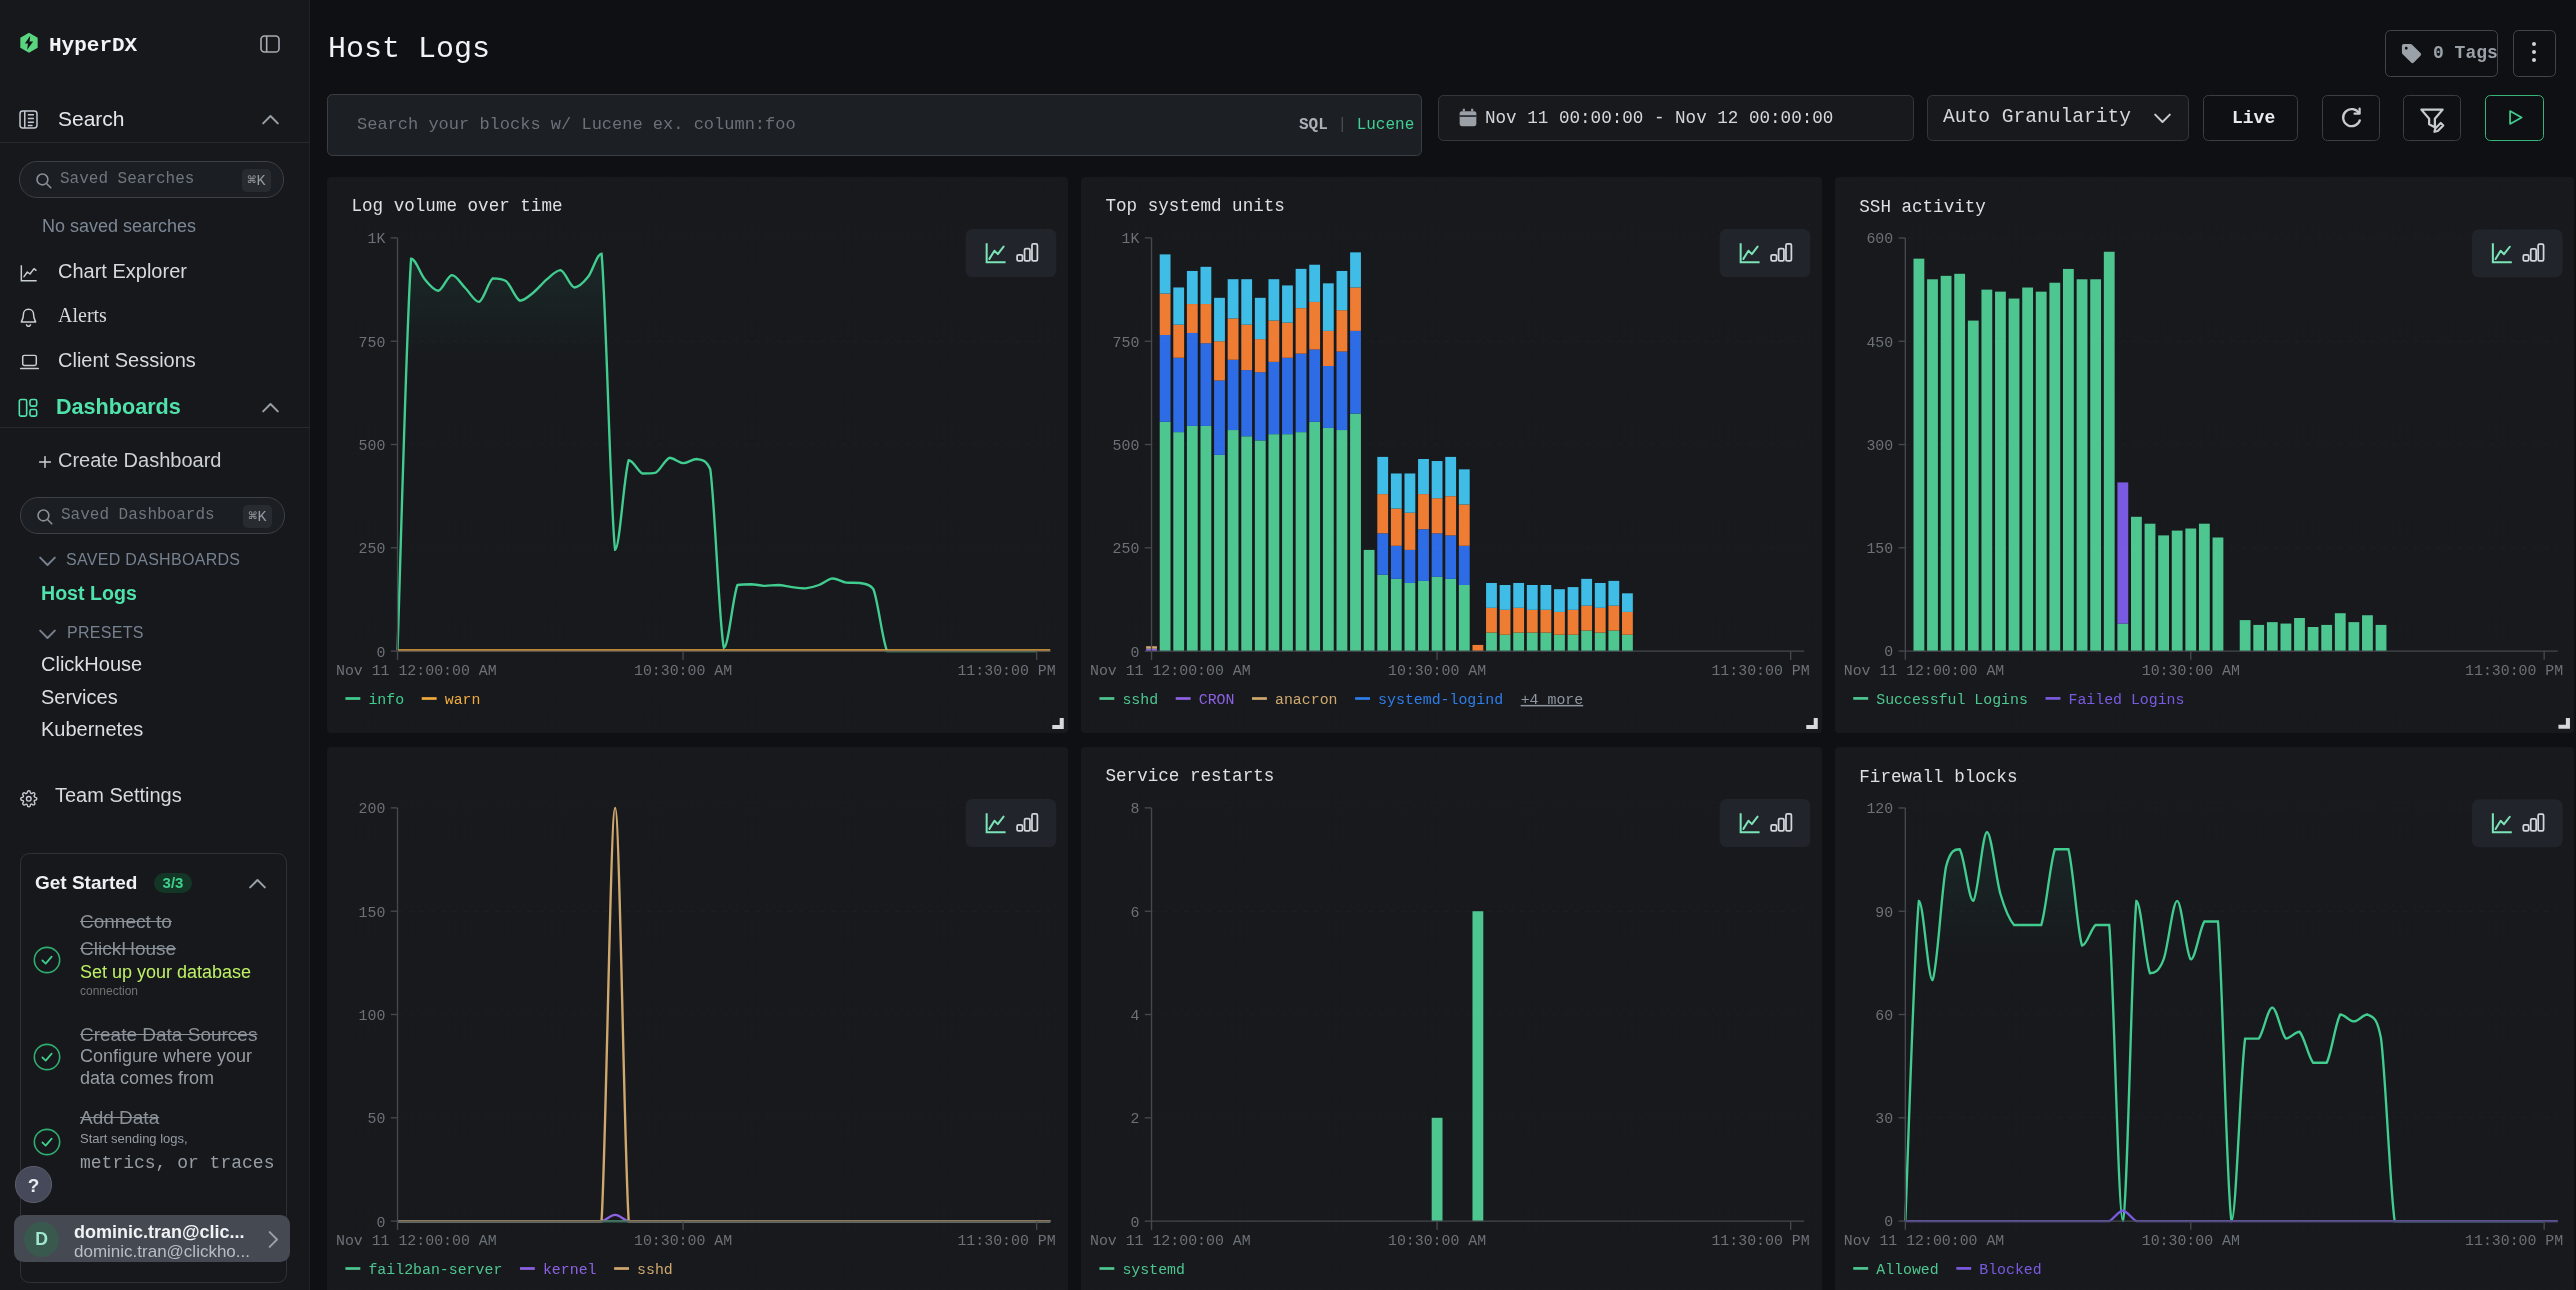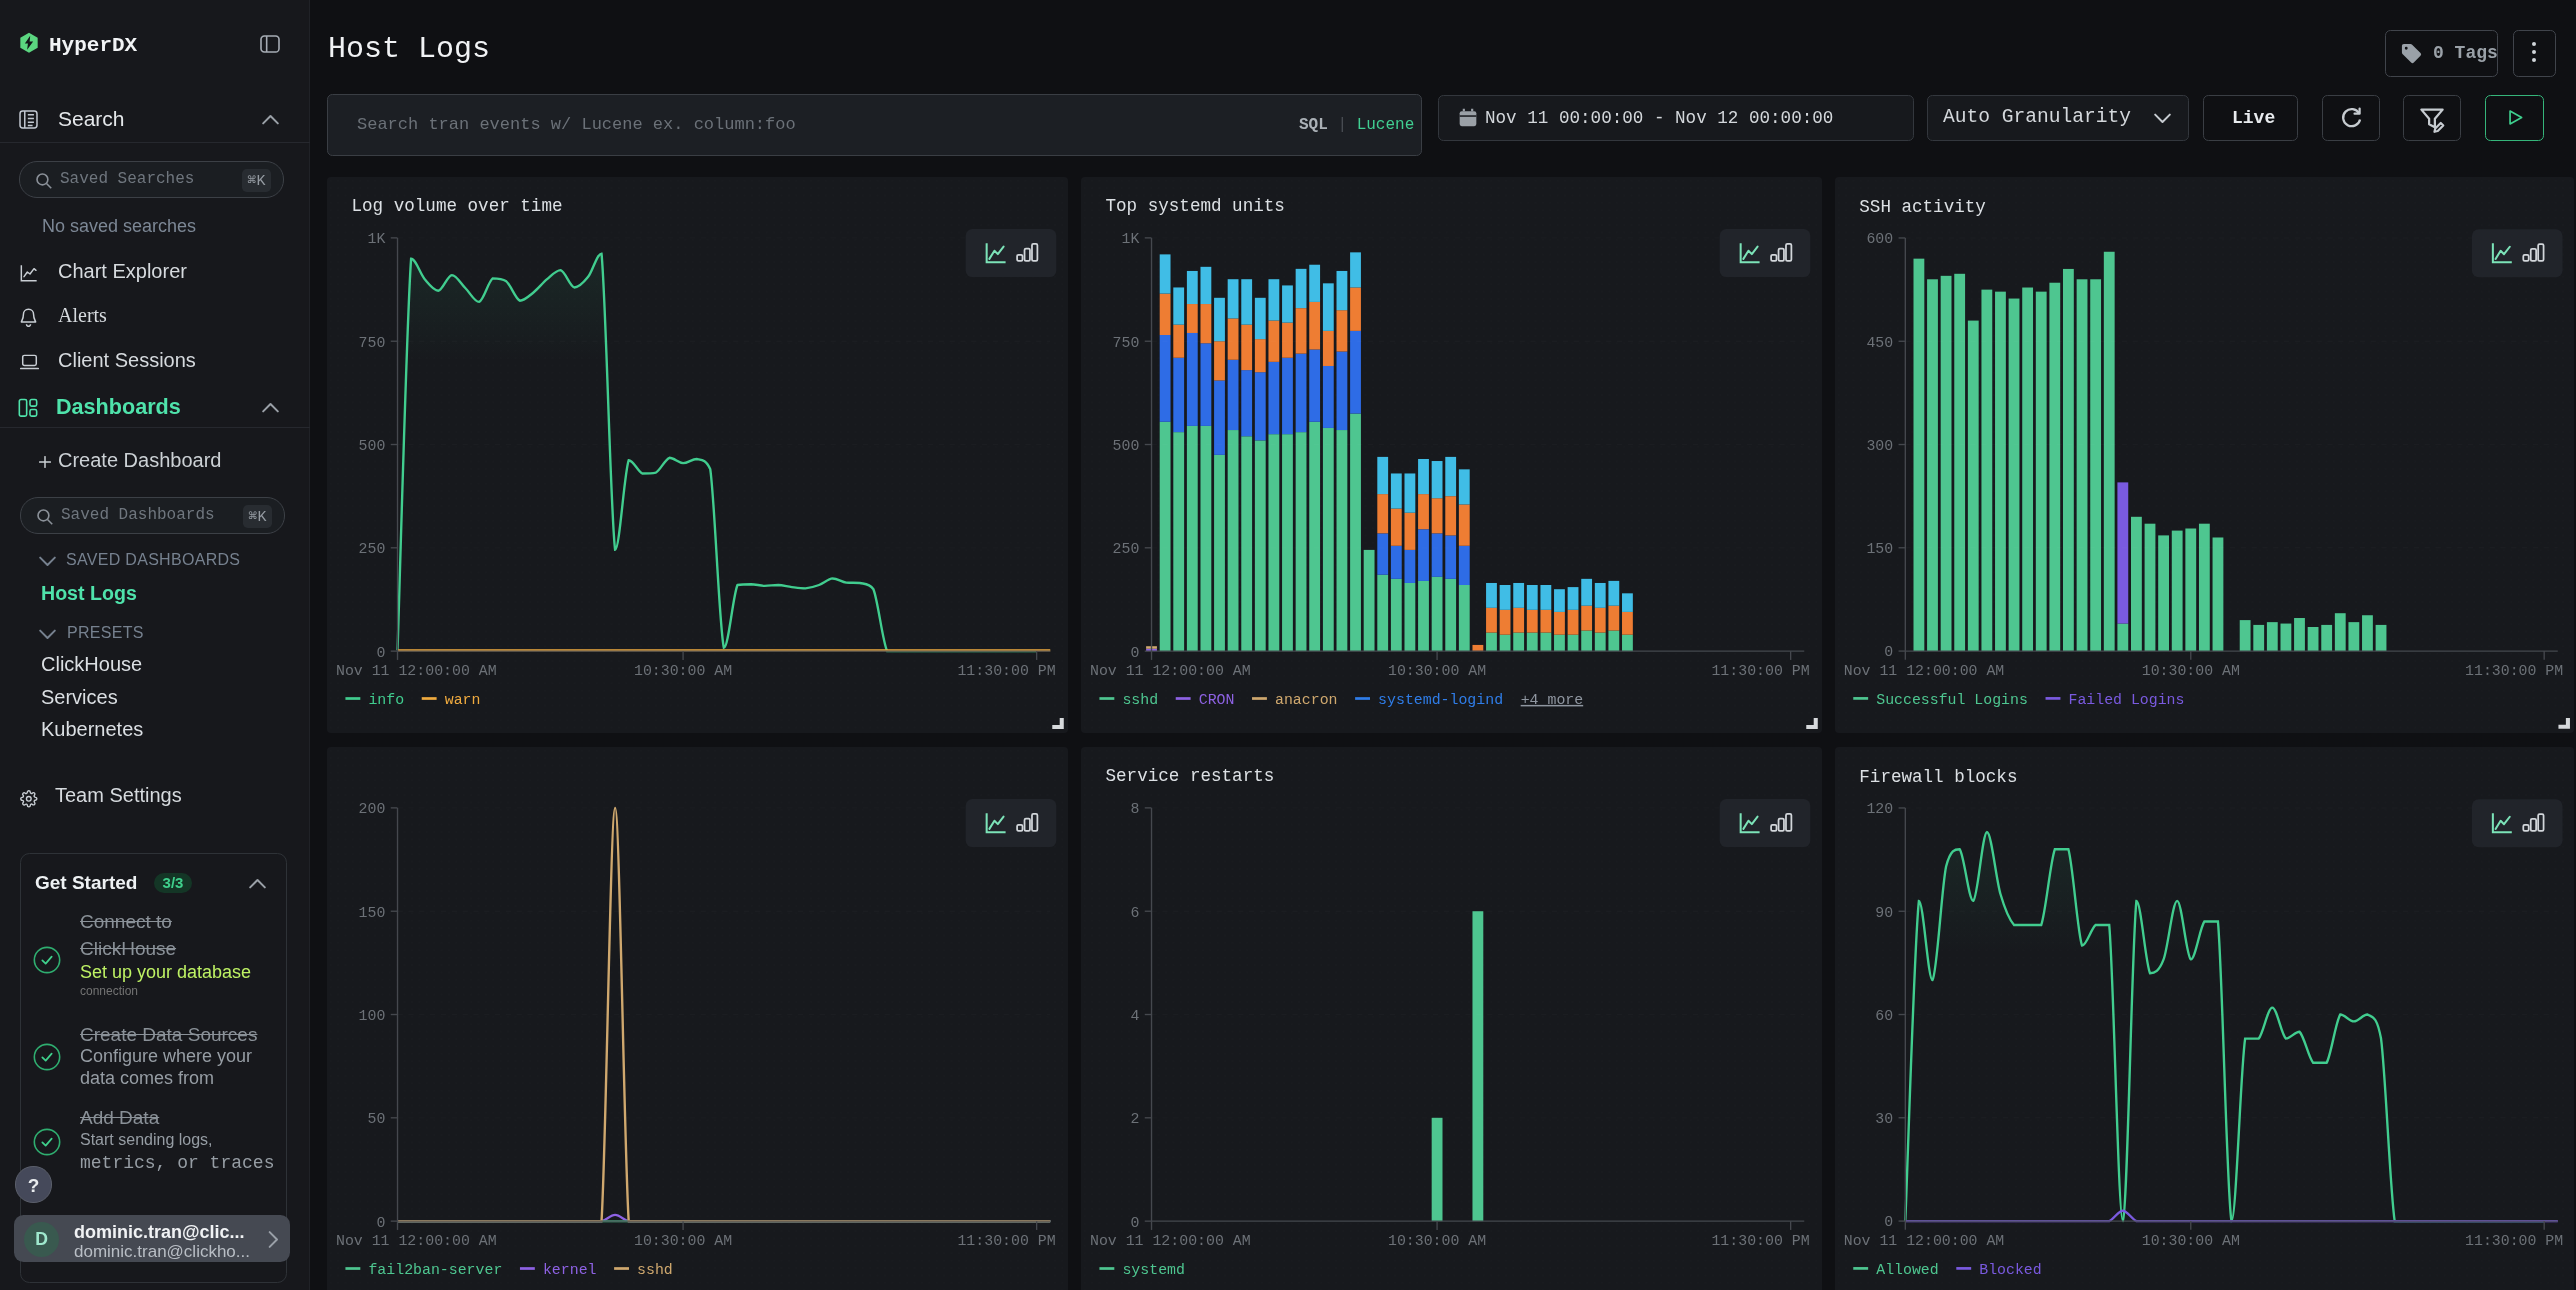--- a/index.html
+++ b/index.html
@@ -104,21 +104,21 @@
       <path d="M14 21.5 L19 26.5 L28 16" stroke="#3fd08c" stroke-width="2.6" stroke-linecap="round" stroke-linejoin="round"></path>
     </svg>
     <div style="position:absolute;left:80px;top:1024px;font-family:'Liberation Sans',sans-serif;font-size:19px;font-weight:500;color:#8a9198;text-decoration:line-through;">Create Data Sources</div>
     <div style="position:absolute;left:80px;top:1046px;font-family:'Liberation Sans',sans-serif;font-size:18px;color:#969da4;">Configure where your</div>
     <div style="position:absolute;left:80px;top:1068px;font-family:'Liberation Sans',sans-serif;font-size:18px;color:#969da4;">data comes from</div>
     <svg style="position:absolute;left:33px;top:1128px" width="28" height="28" viewBox="0 0 42 42" fill="none">
 <circle cx="21" cy="21" r="19" stroke="#2fae70" stroke-width="2.4"></circle>
       <path d="M14 21.5 L19 26.5 L28 16" stroke="#3fd08c" stroke-width="2.6" stroke-linecap="round" stroke-linejoin="round"></path>
     </svg>
     <div style="position:absolute;left:80px;top:1107px;font-family:'Liberation Sans',sans-serif;font-size:19px;font-weight:500;color:#8a9198;text-decoration:line-through;">Add Data</div>
-    <div style="position:absolute;left:80px;top:1131px;font-family:'Liberation Sans',sans-serif;font-size:16px;color:#969da4;text-align:center;">Start sending logs,</div>
+    <div style="position:absolute;left:80px;top:1131px;font-family:'Liberation Sans',sans-serif;font-size:13px;color:#969da4;text-align:center;">Start sending logs,</div>
     <div style="position:absolute;left:80px;top:1153px;font-family:Liberation Mono, monospace;font-size:18px;color:#969da4;">metrics, or traces</div>
     <div style="position:absolute;left:15px;top:1166px;width:37px;height:37px;border-radius:18px;background:#45495a;border:1.4px solid #5a5e6a;color:#e8ebee;box-sizing:border-box;font-family:'Liberation Sans',sans-serif;font-weight:700;font-size:19px;text-align:center;line-height:37px;">?</div>
     <div style="position:absolute;left:14px;top:1215px;width:276px;height:47px;border-radius:9.5px;background:#454952;"></div>
     <div style="position:absolute;left:24px;top:1222px;width:35px;height:35px;border-radius:17.6px;background:#39594f;color:#9fe8cd;font-family:'Liberation Sans',sans-serif;font-weight:700;font-size:17.6px;text-align:center;line-height:35px;">D</div>
     <div style="position:absolute;left:74px;top:1222px;font-family:'Liberation Sans',sans-serif;font-weight:700;font-size:18px;color:#f0f2f4;">dominic.tran@clic...</div>
     <div style="position:absolute;left:74px;top:1242px;font-family:'Liberation Sans',sans-serif;font-size:17px;color:#b9bec5;">dominic.tran@clickho...</div>
     <svg style="position:absolute;left:267px;top:1230px" width="12" height="19" viewBox="0 0 18 28">
       <path d="M4 3 L15 14 L4 25" stroke="#9aa0a8" stroke-width="3" fill="none" stroke-linecap="round" stroke-linejoin="round"></path>
     </svg>
   </div>
@@ -126,21 +126,21 @@
 <div style="position:absolute;left:2385px;top:30px;width:113px;height:47px;border:1.4px solid #40444b;border-radius:5.4px;"></div>
 <svg style="position:absolute;left:2400px;top:42px" width="23" height="23" viewBox="0 0 24 24" fill="#9aa1a8">
     <path d="M21.4 11.6l-9-9A2 2 0 0 0 11 2H4a2 2 0 0 0-2 2v7c0 .5.2 1 .6 1.4l9 9a2 2 0 0 0 2.8 0l7-7a2 2 0 0 0 0-2.8zM6.5 8a1.5 1.5 0 1 1 0-3 1.5 1.5 0 0 1 0 3z"></path>
   </svg>
 <div style="position:absolute;left:2433px;top:43px;font-family:'Liberation Mono',monospace;font-weight:700;font-size:18px;color:#9aa1a8;">0 Tags</div>
 <div style="position:absolute;left:2513px;top:30px;width:43px;height:47px;border:1.4px solid #40444b;border-radius:5.4px;"></div>
 <div style="position:absolute;left:2532px;top:42px;width:4px;height:4px;border-radius:2px;background:#cfd4d9;"></div>
 <div style="position:absolute;left:2532px;top:50px;width:4px;height:4px;border-radius:2px;background:#cfd4d9;"></div>
 <div style="position:absolute;left:2532px;top:58px;width:4px;height:4px;border-radius:2px;background:#cfd4d9;"></div>
 <div style="position:absolute;left:327px;top:94px;width:1095px;height:62px;box-sizing:border-box;border:1.4px solid #3a3e44;border-radius:5.4px;background:#1c1f24;"></div>
-<div style="position:absolute;left:357px;top:115px;font-family:'Liberation Mono',monospace;font-size:17px;color:#6b7178;">Search tran events w/ Lucene ex. column:foo</div>
+<div style="position:absolute;left:357px;top:115px;font-family:'Liberation Mono',monospace;font-size:17px;color:#6b7178;">Search your blocks w/ Lucene ex. column:foo</div>
 <div style="position:absolute;left:1299px;top:116px;font-family:'Liberation Mono',monospace;font-size:16px;color:#aab0b6;font-weight:700;">SQL <span style="color:#4a4e54;font-weight:400">|</span> <span style="color:#40cf92;font-weight:400">Lucene</span></div>
 <div style="position:absolute;left:1438px;top:95px;width:476px;height:46px;box-sizing:border-box;border:1.4px solid #33373d;border-radius:5.4px;background:#17191d;"></div>
 <svg style="position:absolute;left:1458px;top:107px" width="20" height="21.6" viewBox="0 0 24 24" fill="#9aa0a6">
     <path d="M7 1 v3 M17 1 v3" stroke="#9aa0a6" stroke-width="2.6"></path>
     <rect x="2" y="4" width="20" height="18" rx="2.5"></rect>
     <rect x="2" y="9" width="20" height="1.8" fill="#17191d"></rect>
   </svg>
 <div style="position:absolute;left:1485px;top:108px;font-family:'Liberation Mono',monospace;font-size:17.6px;color:#d3d7db;">Nov 11 00:00:00 - Nov 12 00:00:00</div>
 <div style="position:absolute;left:1927px;top:95px;width:262px;height:46px;box-sizing:border-box;border:1.4px solid #33373d;border-radius:5.4px;background:#17191d;"></div>
 <div style="position:absolute;left:1943px;top:106px;font-family:'Liberation Mono',monospace;font-size:19.6px;color:#d3d7db;">Auto Granularity</div>

